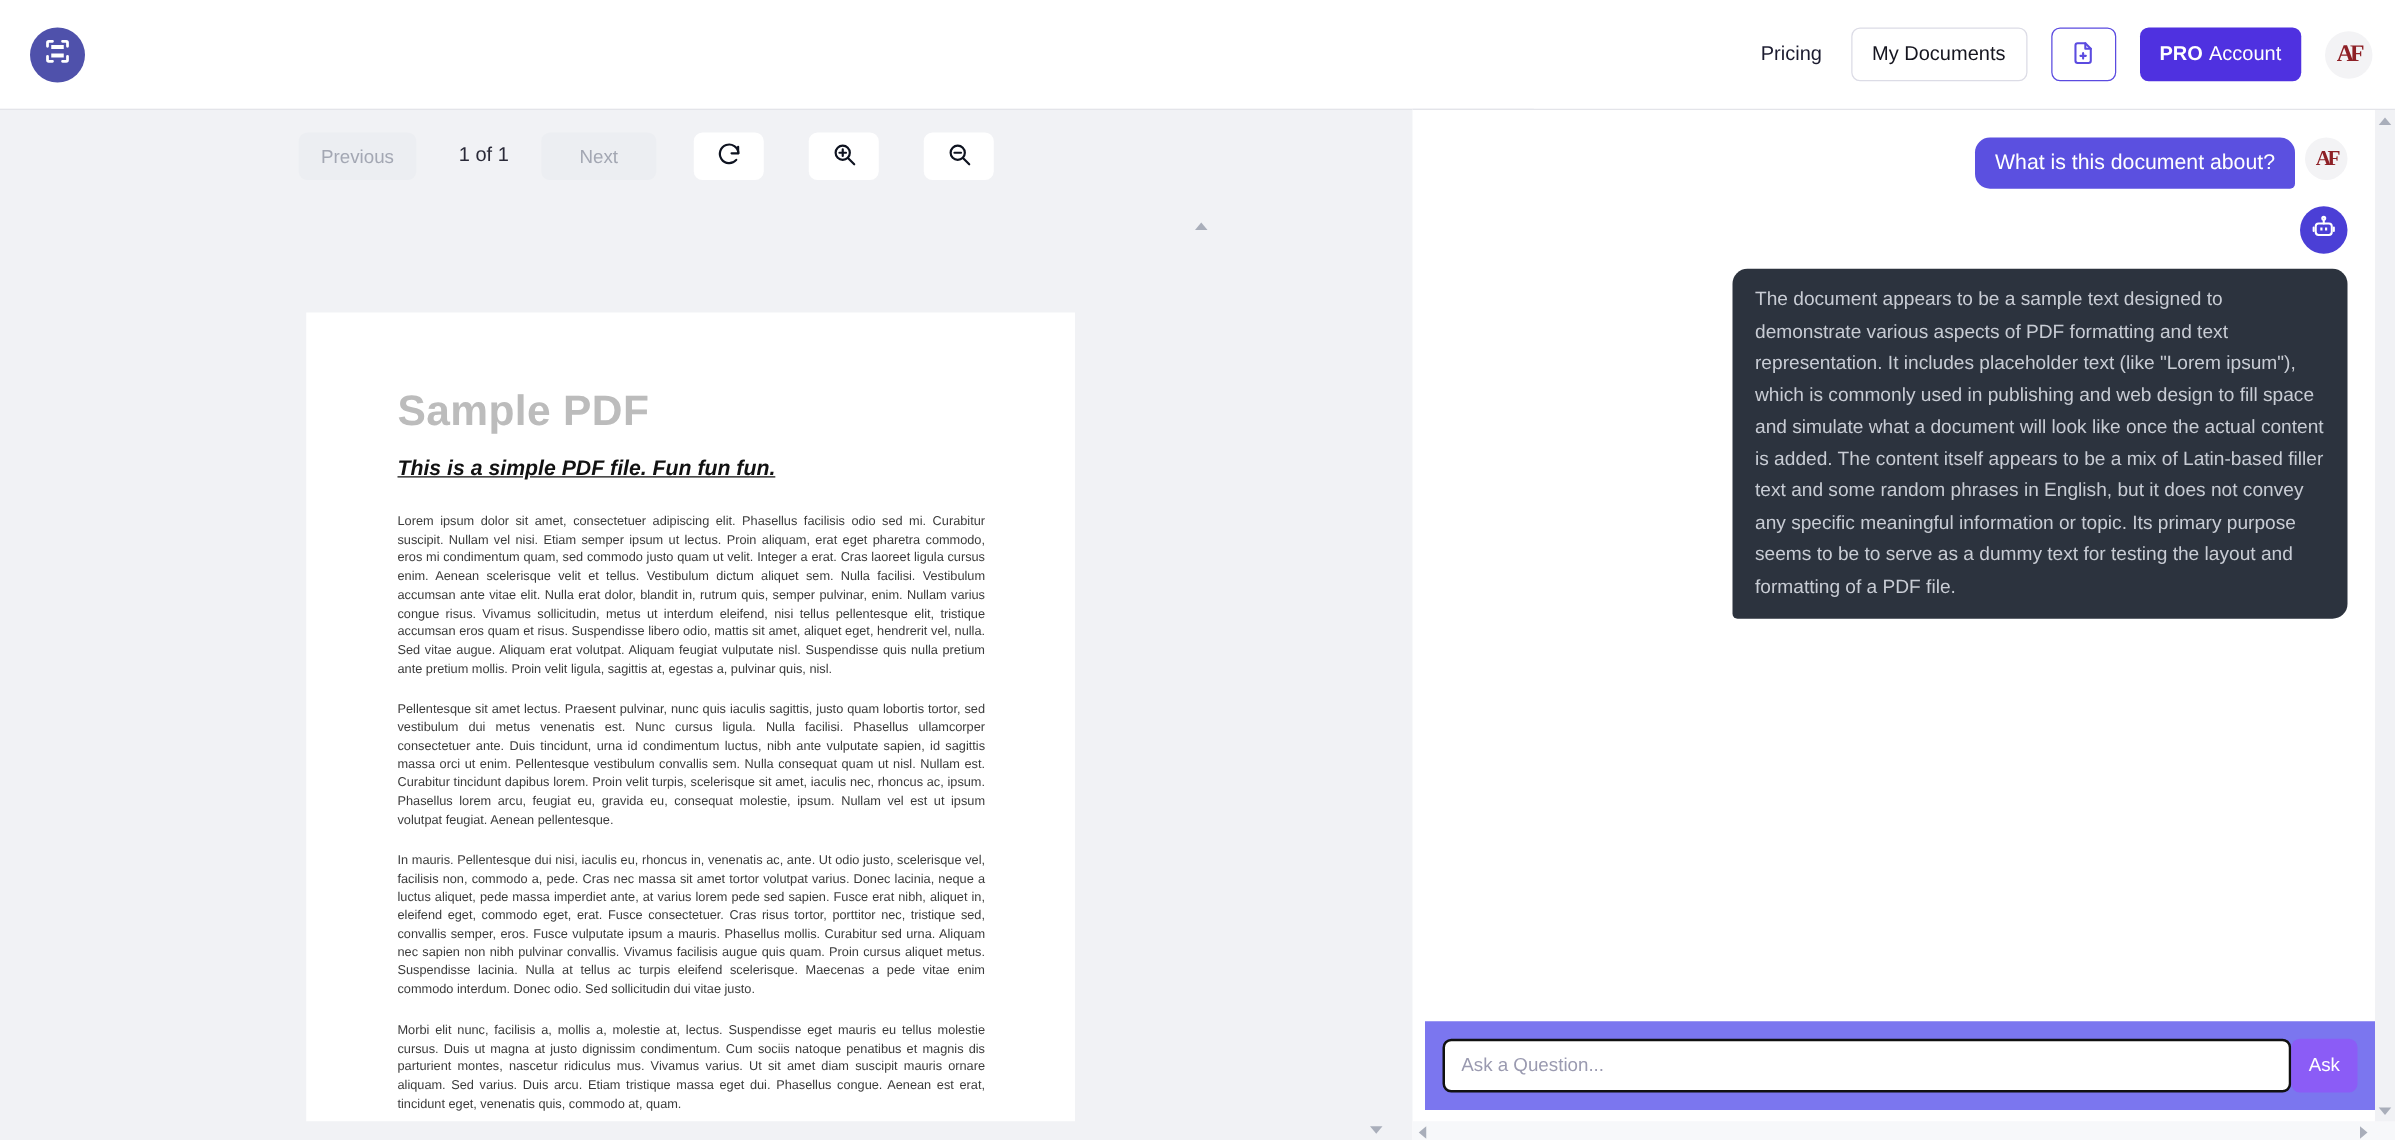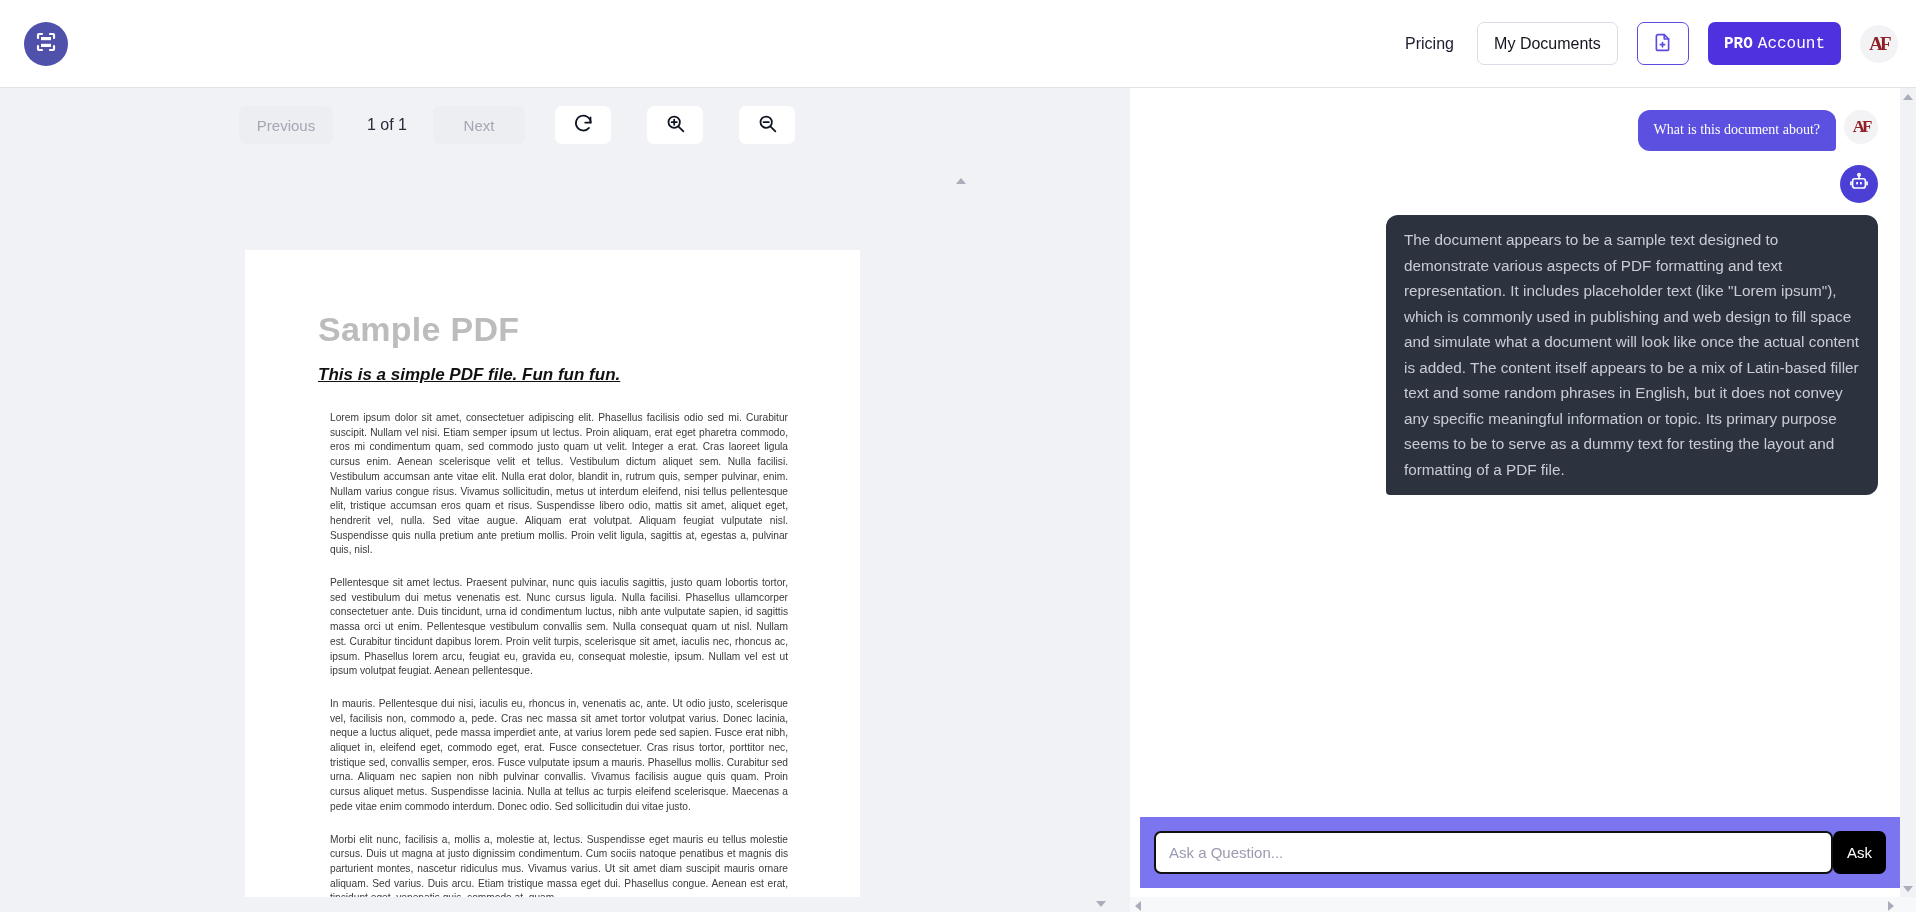--- a/index.html
+++ b/index.html
@@ -43,21 +43,21 @@
     height: 43px; width: 52px;
     border: 1px solid #5b4be0; border-radius: 7px;
     background: #ffffff;
     display: flex; align-items: center; justify-content: center;
     cursor: pointer;
   }
   .btn-pro {
     height: 43px; min-width: 118px;
     border: none; border-radius: 7px;
     background: #4f31e0; color: #ffffff;
-    font-size: 16px; font-family: Liberation Mono, monospace;
+    font-size: 16px; font-family: Liberation Sans, sans-serif;
     display: flex; align-items: center; justify-content: center;
     gap: 5px; cursor: pointer; padding: 0 16px; white-space: nowrap;
   }
   .btn-pro .pro-strong { font-weight: bold; }
   .avatar {
     width: 38px; height: 38px; border-radius: 50%;
     background: #f3f3f5;
     display: flex; align-items: center; justify-content: center;
     color: #8e2026; font-weight: bold; font-size: 19px;
     font-family: "Liberation Serif", serif;
@@ -119,21 +119,21 @@
     font-family: "Liberation Sans", sans-serif;
     margin: 0 0 6px 0; letter-spacing: 0.3px;
   }
   .pdf-subtitle {
     font-size: 17px; color: #111111; font-style: italic; font-weight: bold;
     margin: 16px 0 26px 0;
     text-decoration: underline;
   }
   .pdf-para {
     font-size: 10.2px; line-height: 14.7px; color: #3a3a3a;
-    text-align: justify; margin: 0 0 18px 12px;
+    text-align: justify; margin: 0 0 18px 0;
     font-family: "Liberation Sans", sans-serif;
   }
 
   
   .inner-scrollbar {
     position: absolute; right: 258px; top: 86px;
     width: 16px; height: 749px; background: #f1f2f5;
   }
   .inner-scrollbar .arrow-up {
     position: absolute; top: 4px; left: 3px;
@@ -176,24 +176,24 @@
   .chat-log {
     position: absolute; top: 0; left: 0;
     width: 770px; height: 720px; overflow: hidden; padding: 12px 22px 0 22px;
   }
   .msg-user-row {
     display: flex; justify-content: flex-end; align-items: flex-start;
     gap: 8px; margin-top: 10px;
   }
   .bubble-user {
     background: #5b50e0; color: #ffffff;
-    font-size: 14px; line-height: 20px;
+    font-size: 17px; line-height: 20px;
     padding: 10px 16px 11px 16px;
     border-radius: 12px 12px 4px 12px;
-    max-width: 520px; position: relative; font-family: Liberation Serif, serif;
+    max-width: 520px; position: relative;
   }
   .avatar-user {
     width: 34px; height: 34px; border-radius: 50%;
     background: #f3f3f5; flex: none;
     display: flex; align-items: center; justify-content: center;
     color: #8e2026; font-weight: bold; font-size: 17px;
     font-family: "Liberation Serif", serif; letter-spacing: -3px;
   }
   .msg-bot-row {
     display: flex; justify-content: flex-start; align-items: flex-end;
@@ -222,21 +222,21 @@
   .ask-input {
     flex: 1; height: 43px;
     border: 2px solid #111111; border-radius: 7px;
     background: #ffffff; font-size: 15px;
     font-family: "Liberation Sans", sans-serif;
     color: #1b1b2f; padding: 0 13px; outline: none;
   }
   .ask-input::placeholder { color: #9a9ab0; }
   .ask-btn {
     width: 53px; height: 43px; border: none; border-radius: 7px;
-    background: #000000; color: #ffffff;
+    background: #8b5cf6; color: #ffffff;
     font-size: 15px; font-family: "Liberation Sans", sans-serif;
     cursor: pointer;
   }
   .chat-vscroll {
     position: absolute; right: 0; top: 0; width: 16px; height: 810px;
     background: #f1f2f5;
   }
   .chat-vscroll .arrow-up {
     position: absolute; top: 6px; left: 3px; width: 0; height: 0;
     border-left: 5px solid transparent; border-right: 5px solid transparent;

